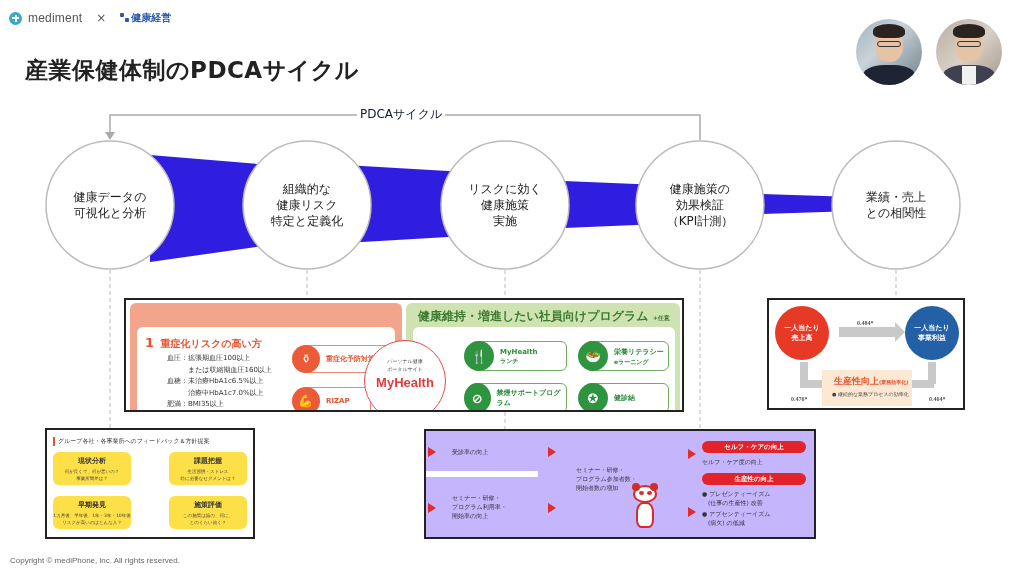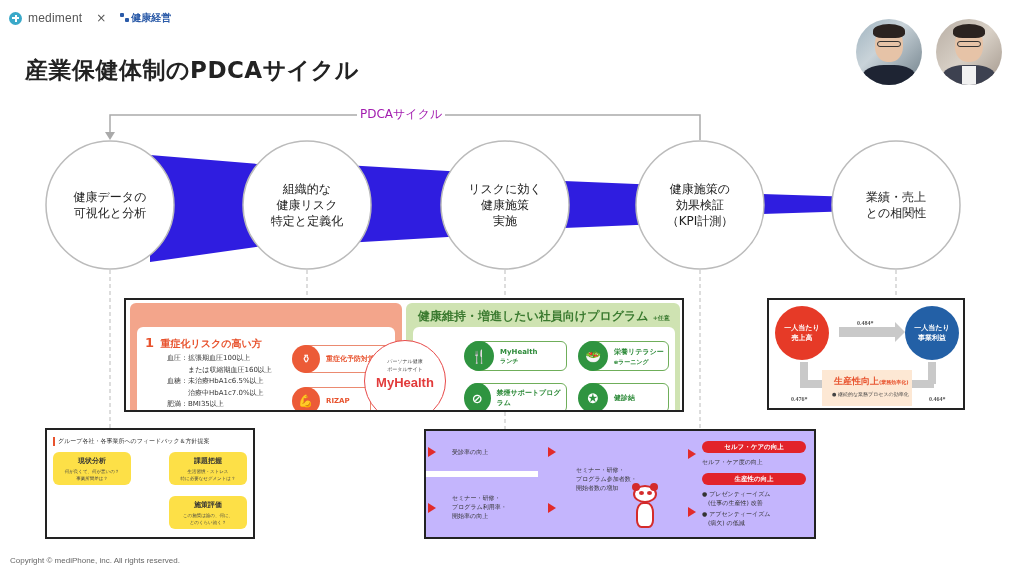--- a/index.html
+++ b/index.html
@@ -27,21 +27,21 @@
   .avatar .body { position: absolute; left: 6px; top: 46px; width: 54px; height: 30px; border-radius: 40% 40% 0 0; }
   .avatar.a1 .body { background: #1e2433; }
   .avatar.a2 .body { background: #3d4150; }
   .avatar.a2 .shirt { position: absolute; left: 26px; top: 47px; width: 14px; height: 22px; background: #f1f1f1; }
   .avatar .glasses { position: absolute; left: 21px; top: 22px; width: 24px; height: 6px; border: 1px solid #333; border-radius: 3px; }
 
   .diagram-svg { position: absolute; left: 0; top: 0; width: 1024px; height: 575px; }
 
   .step-label { position: absolute; width: 120px; text-align: center; font-size: 12px; line-height: 16px; color: #222; }
 
-  .cycle-label { position: absolute; left: 357px; top: 106px; font-size: 12px; color: #a21caf; background: #fff; padding: 0 3px; }
+  .cycle-label { position: absolute; left: 357px; top: 106px; font-size: 12px; color: #0f172a; background: #fff; padding: 0 3px; }
 
   .panel { position: absolute; border: 2px solid #222; overflow: hidden; background: #fff; }
 
   
   .p-program { left: 124px; top: 298px; width: 560px; height: 114px; }
   .p-program .left { position: absolute; left: 4px; top: 3px; width: 272px; height: 110px; background: #f3a58b; border-radius: 6px 6px 0 0; }
   .p-program .left .hdr { text-align: center; font-size: 12px; font-weight: bold; color: #fff; padding-top: 5px; letter-spacing: 0.3px; }
   .p-program .left .inner { position: absolute; left: 7px; top: 24px; width: 258px; height: 90px; background: #fff; border-radius: 6px 6px 0 0; }
   .p-program .right { position: absolute; left: 280px; top: 3px; width: 274px; height: 110px; background: #cfe3b2; border-radius: 6px 6px 0 0; }
   .p-program .right .hdr { text-align: left; padding-left: 12px; font-size: 12px; font-weight: bold; color: #3a7a2f; padding-top: 5px; }
@@ -282,20 +282,27 @@
     <div class="s">
       <div>何が良くて、何が悪いの？</div>
       <div>事業所間差は？</div>
     </div>
   </div>
   <div class="data-box" style="left:122px;top:22px;">
     <div class="t">課題把握</div>
     <div class="s">
       <div>生活習慣・ストレス</div>
       <div>特に必要なセグメントは？</div>
+    </div>
+  </div>
+  <div class="data-box" style="left:6px;top:66px;">
+    <div class="t">早期発見</div>
+    <div class="s">
+      <div>1カ月後、半年後、1年・3年・10年後</div>
+      <div>リスクが高いのはどんな人？</div>
     </div>
   </div>
   <div class="data-box" style="left:122px;top:66px;">
     <div class="t">施策評価</div>
     <div class="s">
       <div>この施策は誰の、何に、</div>
       <div>どのくらい効く？</div>
     </div>
   </div>
 </div>

